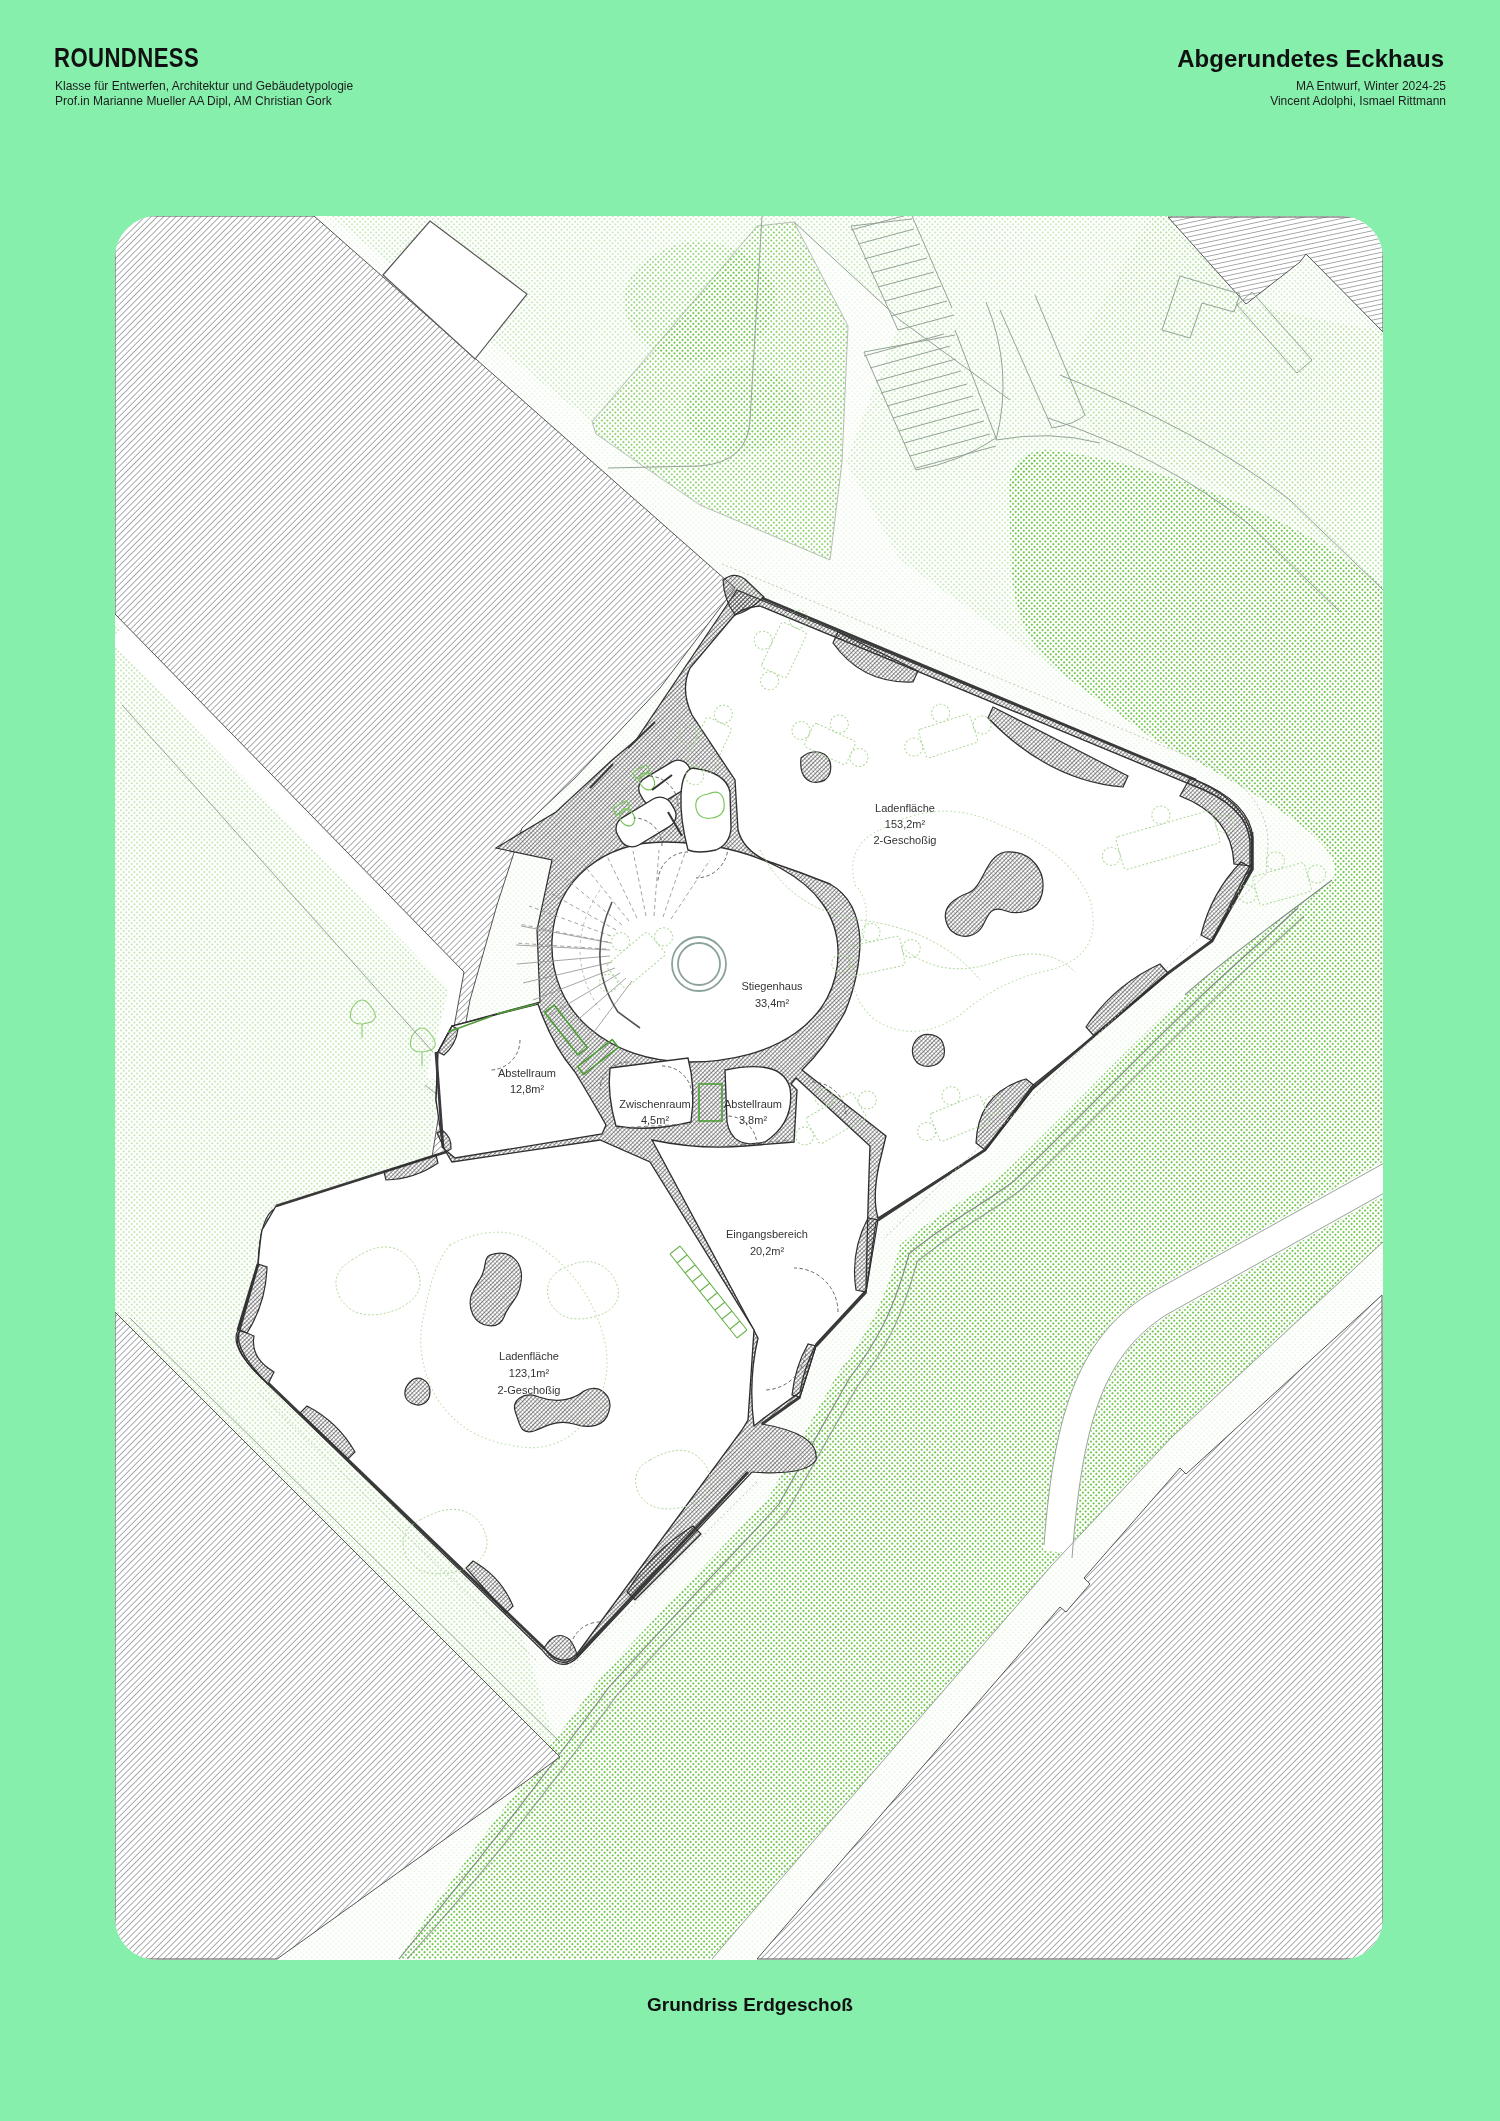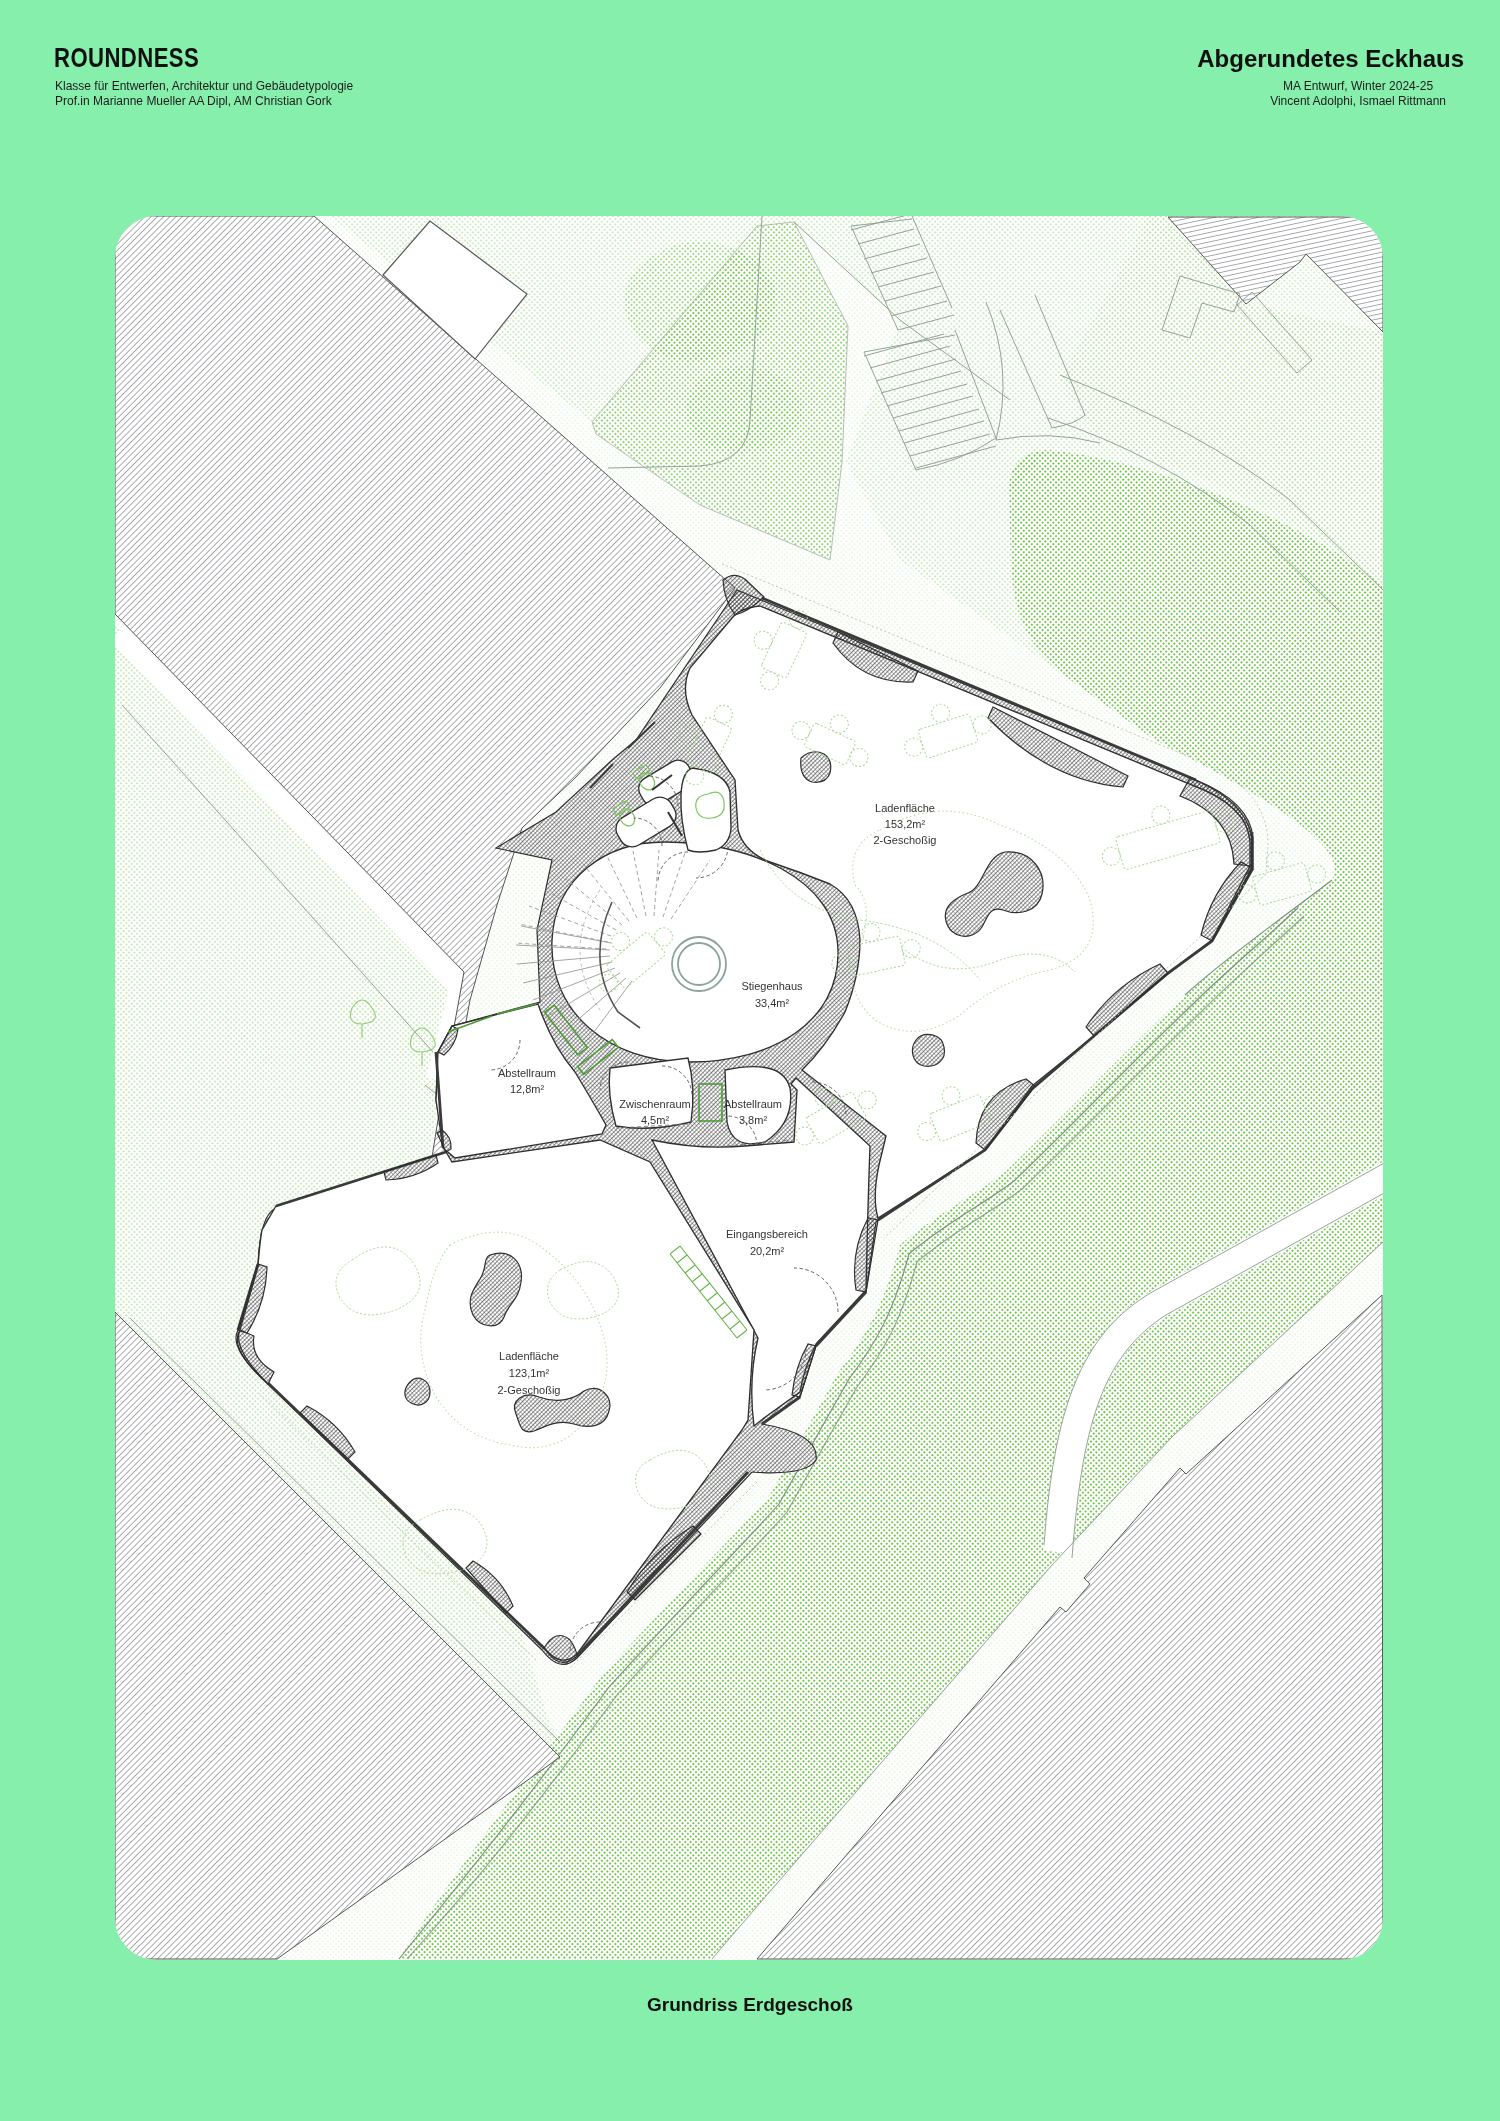--- a/index.html
+++ b/index.html
@@ -10,23 +10,23 @@
   text{font-family:"Liberation Sans", sans-serif;}
 </style>
 </head>
 <body>
 <div id="page">
 
   <div class="hd" style="left:54px;top:43px;font-size:27px;font-weight:bold;letter-spacing:.5px;transform:scaleX(0.82);transform-origin:left top;">ROUNDNESS</div>
 
   <div class="sub" style="left:55px;top:79px;">Klasse für Entwerfen, Architektur und Gebäudetypologie<br>Prof.in Marianne Mueller AA Dipl, AM Christian Gork</div>
 
-  <div class="hd" style="right:36px;top:45px;font-size:24px;font-weight:bold;text-align:right;">Abgerundetes Eckhaus</div>
-
-  <div class="sub" style="right:54px;top:79px;text-align:center;">MA Entwurf, Winter 2024-25<br>Vincent Adolphi, Ismael Rittmann</div>
+  <div class="hd" style="right:56px;top:45px;font-size:24px;font-weight:bold;text-align:right;">Abgerundetes Eckhaus</div>
+
+  <div class="sub" style="right:54px;top:79px;text-align:right;">MA Entwurf, Winter 2024-25<br>Vincent Adolphi, Ismael Rittmann</div>
 
   <div class="hd" style="left:0;width:1500px;top:1994px;font-size:19px;font-weight:bold;text-align:center;">Grundriss Erdgeschoß</div>
 
 
   <svg width="1500" height="2121" viewBox="0 0 1500 2121" style="position:absolute;left:0;top:0;">
   <defs>
     <pattern id="hblk" width="4.4" height="4.4" patternUnits="userSpaceOnUse" patternTransform="rotate(-45)">
       <line x1="0" y1="0" x2="4.4" y2="0" stroke="#55575d" stroke-width="1.0"></line>
     </pattern>
     <pattern id="hblk2" width="4.6" height="4.6" patternUnits="userSpaceOnUse" patternTransform="rotate(-12)">

